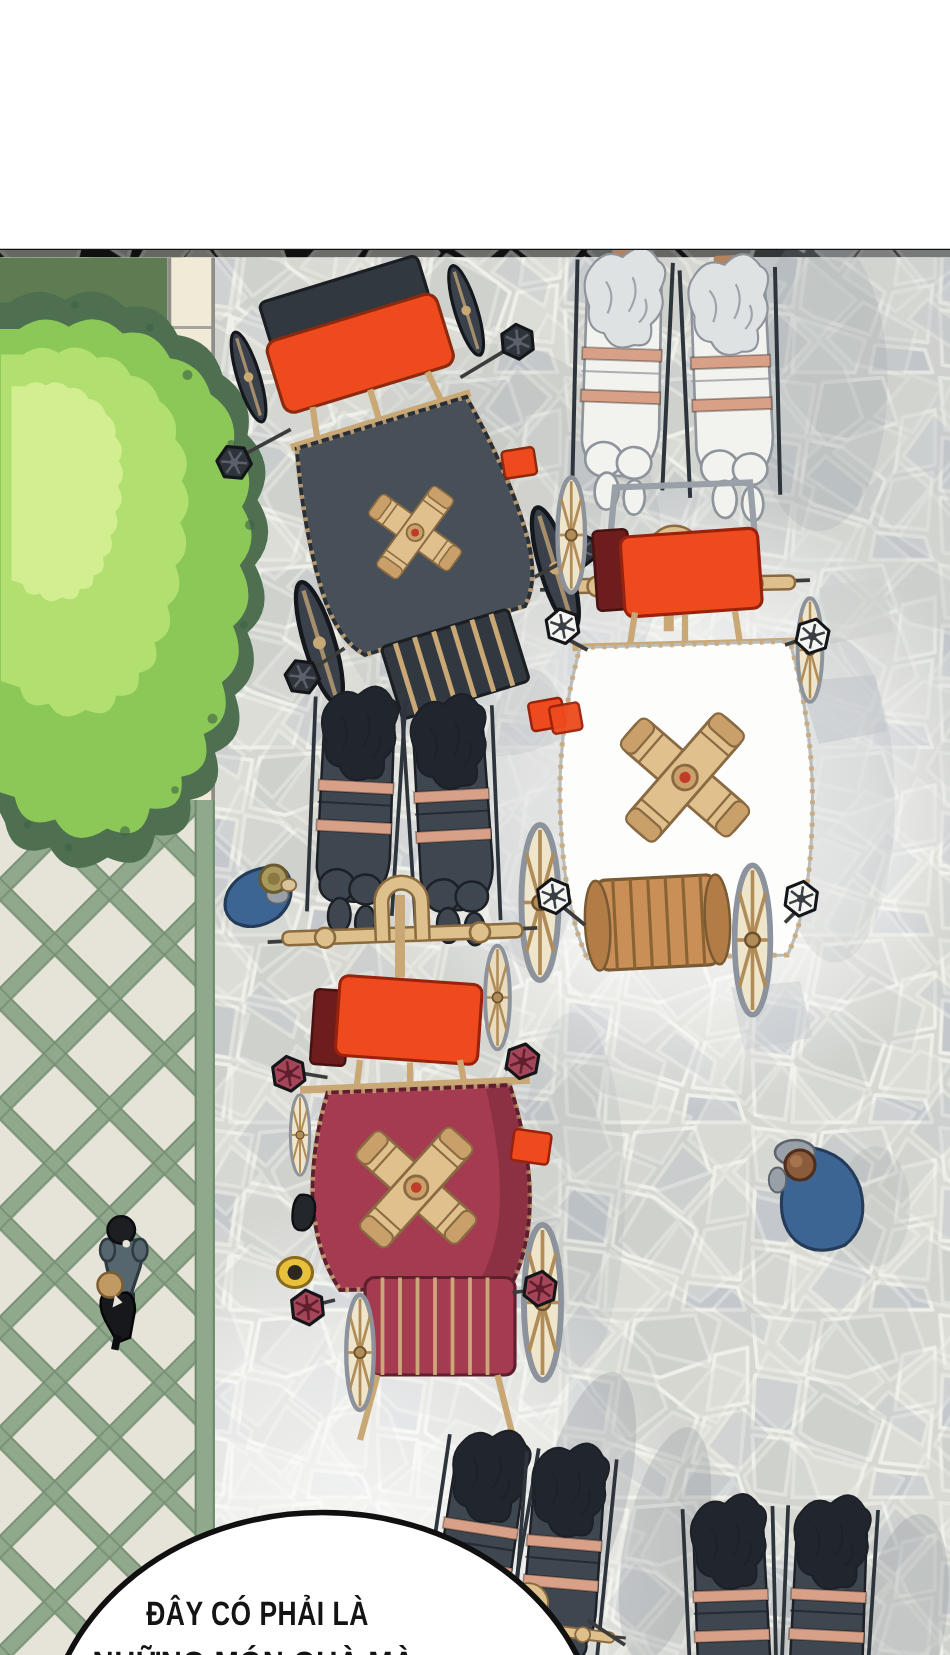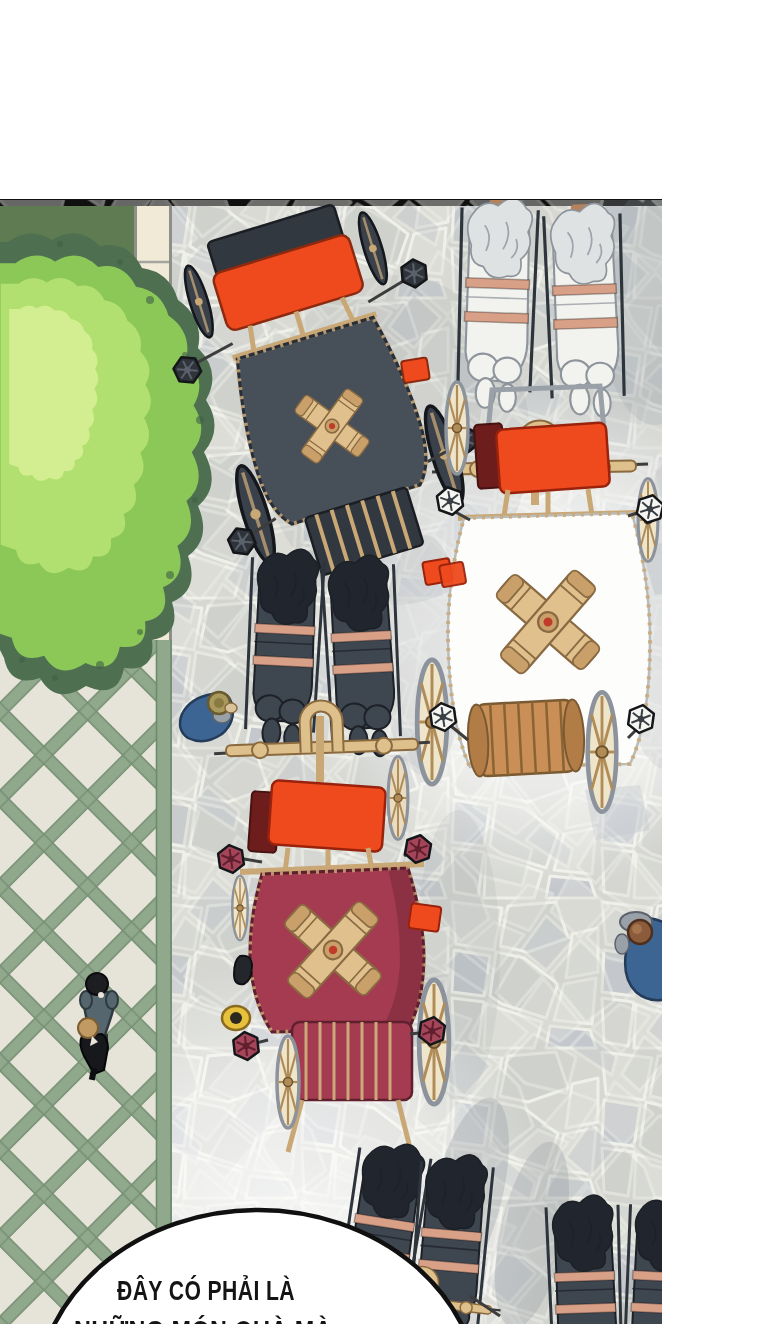--- a/index.html
+++ b/index.html
@@ -1,16 +1,16 @@
 <!DOCTYPE html>
 <html style="--paper: #ffffff; --ink: #101010; --text-ink: #141414; --pavement: #d6d7d1; --pavement-joint: #eff0e9; --stone-a: #dcddd7; --stone-b: #cfd1cd; --stone-c: #c4c8cd; --grass: #5e7b52; --tile: #f1ead6; --lattice-bg: #e6e3d8; --lattice-green: #90a98c; --tree-dark: #4e7051; --tree-mid: #8cc858; --tree-light: #b2e070; --tree-hi: #d6f093; --wagon-dark: #474f59; --wagon-dark-edge: #32383f; --seat-orange: #ee4a1d; --wagon-red: #a53b50; --maroon-dark: #6e1d1d; --wagon-white: #fdfdfc; --wood-tan: #d9b886; --cape-blue: #3d6594; --horse-dark: #3e4650; --strap-pink: #d9a088; --horse-white: #f2f2ef; --shadow-gray: #8d949c;"><head>
 <meta charset="utf-8">
 <style>
   html,body{margin:0;padding:0;background:#ffffff;}
-  .stage{position:relative;width:662px;height:1324px;overflow:hidden;font-family:"Liberation Sans",sans-serif;}
+  .stage{position:relative;width:760px;height:1324px;overflow:hidden;font-family:"Liberation Sans",sans-serif;}
   svg{display:block;}
   
   .f-paper{fill:var(--paper,#ffffff)}
   .f-ink{fill:var(--ink,#101010)}
   .f-pave{fill:var(--pavement,#d6d7d1)}
   .s-joint{stroke:var(--pavement-joint,#eff0e9);stroke-width:3;stroke-linejoin:round;fill:none}
   .f-stone-a{fill:var(--stone-a,#dcddd7)}
   .f-stone-b{fill:var(--stone-b,#cfd1cd)}
   .f-stone-c{fill:var(--stone-c,#c4c8cd)}
   .f-grass{fill:var(--grass,#5e7b52)}

